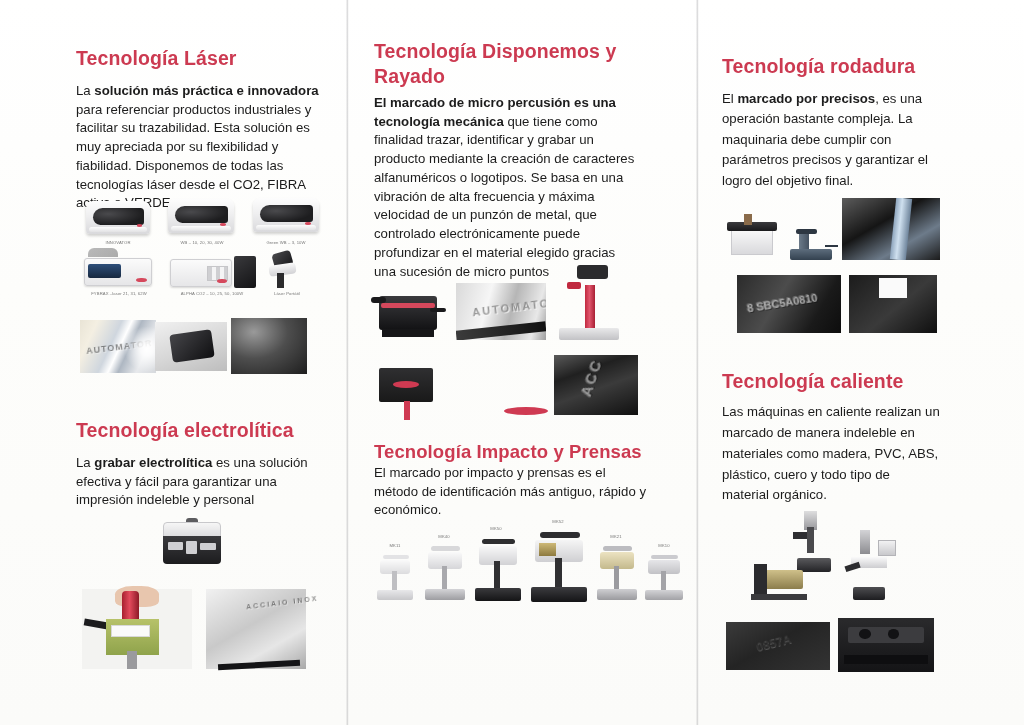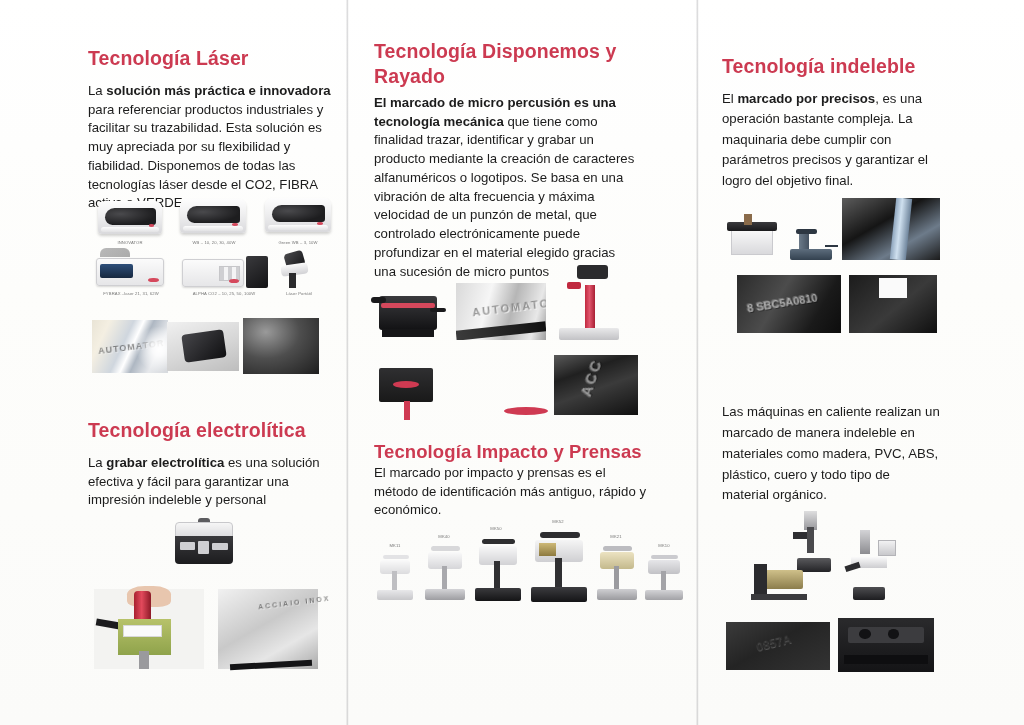--- a/index.html
+++ b/index.html
@@ -24,21 +24,21 @@
     pointer-events:none;
   }
   .fold{
     position:absolute;top:0;bottom:0;width:3px;
     background:linear-gradient(90deg,rgba(0,0,0,0) 0%,rgba(110,110,115,.30) 45%,rgba(150,150,155,.16) 60%,rgba(0,0,0,0) 100%);
   }
   .fold.f1{left:346px;}
   .fold.f2{left:696px;}
 
   .col{position:absolute;top:0;bottom:0;}
-  .col1{left:12px;width:346px;}
+  .col1{left:0;width:346px;}
   .col2{left:349px;width:347px;}
   .col3{left:699px;width:325px;}
 
   h2.heading{
     margin:0;
     color:#cc3a51;
     font-weight:bold;
     font-size:19.5px;
     line-height:1.28;
     letter-spacing:.1px;
@@ -401,21 +401,21 @@
       <div class="lever" style="background:#cbcbcf;"></div>
       <div class="head" style="background:linear-gradient(180deg,#e6e6e9,#c2c2c6);"></div>
       <div class="col-p" style="background:#a4a4a8;"></div>
       <div class="base" style="background:linear-gradient(180deg,#d3d3d6,#a2a2a6);"></div>
     </div>
     <div class="cap" style="left:292px;top:543px;width:46px;">MK10</div>
   </div>
 
   <div class="col col3">
 
-    <h2 class="heading" style="position:absolute;left:23px;top:54px;width:250px;">Tecnología indeleble</h2>
+    <h2 class="heading" style="position:absolute;left:23px;top:54px;width:250px;">Tecnología rodadura</h2>
 
     <p class="body" style="position:absolute;left:23px;top:89px;width:212px;line-height:1.55;"><span>El  </span><b>marcado por precisos</b><span>, es una operación bastante compleja. La maquinaria debe cumplir con parámetros precisos y garantizar el logro del objetivo final.</span></p>
 
     <div style="position:absolute;left:28px;top:213px;width:50px;height:42px;">
       <div style="position:absolute;left:8%;right:8%;bottom:0;height:60%;background:linear-gradient(180deg,#fafafa,#d9d9dc);border:1px solid #cacace;"></div>
       <div style="position:absolute;left:0;right:0;top:22%;height:22%;background:linear-gradient(180deg,#3a3a3d,#1a1a1c);border-radius:2px;"></div>
       <div style="position:absolute;left:34%;width:16%;top:2%;height:26%;background:#8a6b4a;"></div>
     </div>
 
     <div style="position:absolute;left:88px;top:228px;width:48px;height:32px;">
@@ -430,20 +430,21 @@
     </div>
 
     <div class="photo ph-darker" style="left:38px;top:275px;width:104px;height:58px;">
       <div class="engrave" style="left:10px;top:22px;font-size:11px;letter-spacing:0;color:rgba(225,225,225,.6);transform:rotate(-9deg);">8 SBC5A0810</div>
     </div>
 
     <div class="photo ph-darker" style="left:150px;top:275px;width:88px;height:58px;background:linear-gradient(140deg,#1c1c1c,#3a3a3a 55%,#0f0f0f);">
       <div style="position:absolute;left:34%;top:6%;width:32%;height:34%;background:#fafafa;"></div>
     </div>
 
+    <h2 class="heading" style="position:absolute;left:23px;top:369px;width:250px;">Tecnología caliente</h2>
 
     <p class="body" style="position:absolute;left:23px;top:402px;width:218px;line-height:1.58;"><span>Las máquinas en caliente realizan un marcado de manera indeleble en materiales como madera, PVC, ABS, plástico, cuero y todo tipo de material orgánico.</span></p>
 
     <div style="position:absolute;left:90px;top:510px;width:50px;height:62px;">
       <div style="position:absolute;left:30%;width:26%;top:2%;height:30%;background:linear-gradient(180deg,#dededf,#97979b);"></div>
       <div style="position:absolute;left:36%;width:14%;top:28%;height:42%;background:#4a4a4d;"></div>
       <div style="position:absolute;left:16%;right:16%;bottom:0;height:22%;background:linear-gradient(180deg,#5a5a5d,#232326);border-radius:2px;"></div>
       <div style="position:absolute;left:8%;width:28%;top:36%;height:10%;background:#2e2e31;"></div>
     </div>
 

